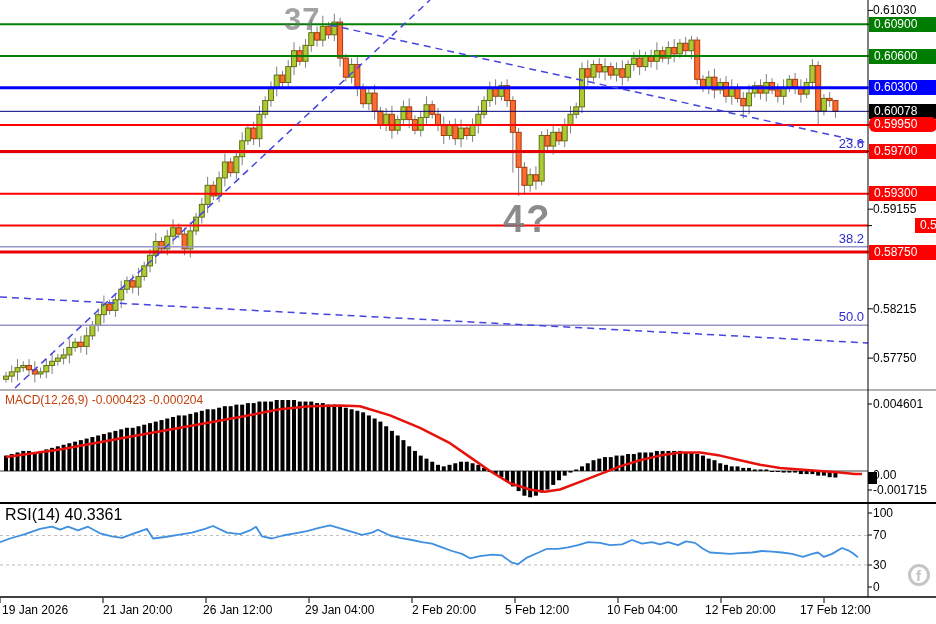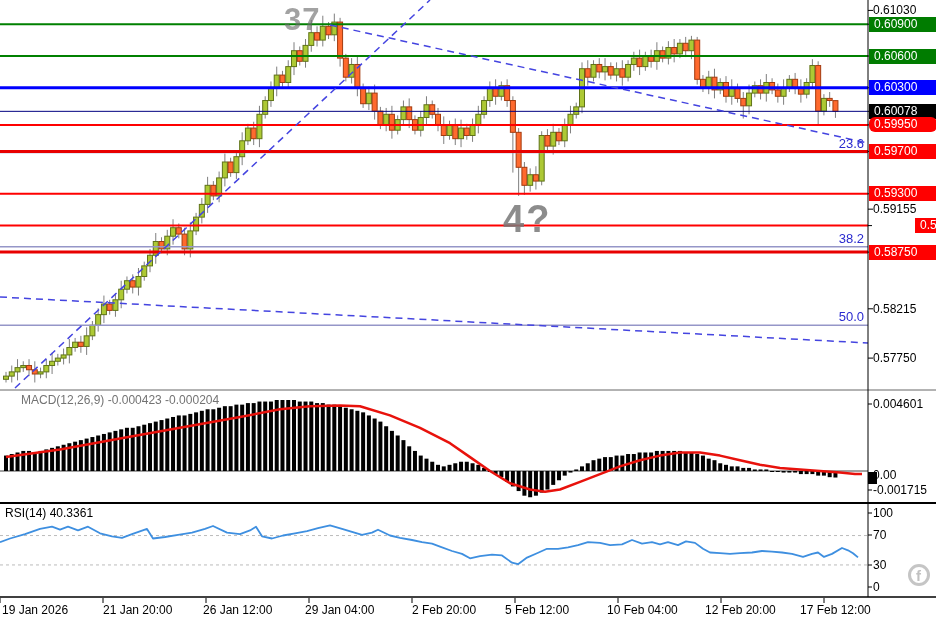--- a/index.html
+++ b/index.html
@@ -5,22 +5,22 @@
   * { margin:0; padding:0; box-sizing:border-box; }
   html,body { background:#ffffff; }
   #app {
     position:relative; width:936px; height:624px; background:#fff;
     font-family:"Liberation Sans", sans-serif; overflow:hidden;
   }
   #chart-svg { position:absolute; left:0; top:0; }
   .abs { position:absolute; white-space:nowrap; }
   #symbol-header { left:5px; top:3px; font-size:13px; font-weight:bold; color:#000; }
   #symbol-header .tri { font-size:10px; margin-right:6px; }
-  #macd-label { left:21px; top:393px; font-size:12px; color:#737373; }
-  #rsi-label  { left:5px; top:506px; font-size:12px; color:#000; }
+  #macd-label { left:5px; top:393px; font-size:12px; color:#c2410c; }
+  #rsi-label  { left:5px; top:506px; font-size:16px; color:#000; }
   .price-badge {
     left:869px; width:68px; height:15px; line-height:15px;
     color:#fff; font-size:12px; padding-left:5px;
   }
   .price-plain, .osc-plain {
     left:873px; height:14px; line-height:14px; color:#000; font-size:12px;
   }
   .time-label { font-size:12px; color:#000; top:603px; }
   .fib-label { font-size:13px; color:#2A2ACF; text-align:right; }
   #wm-top {

